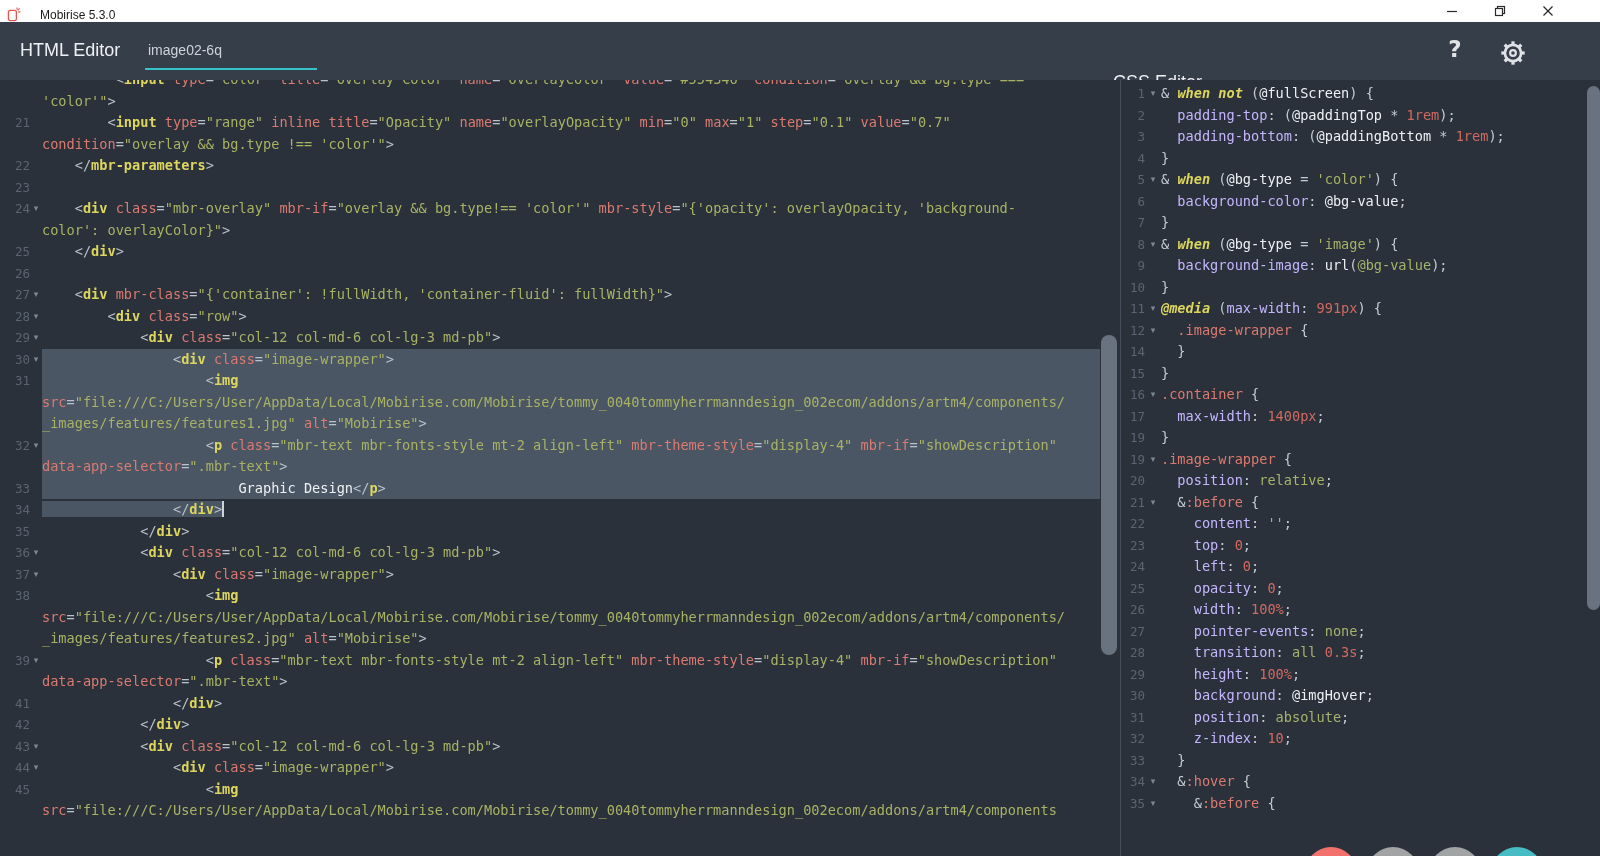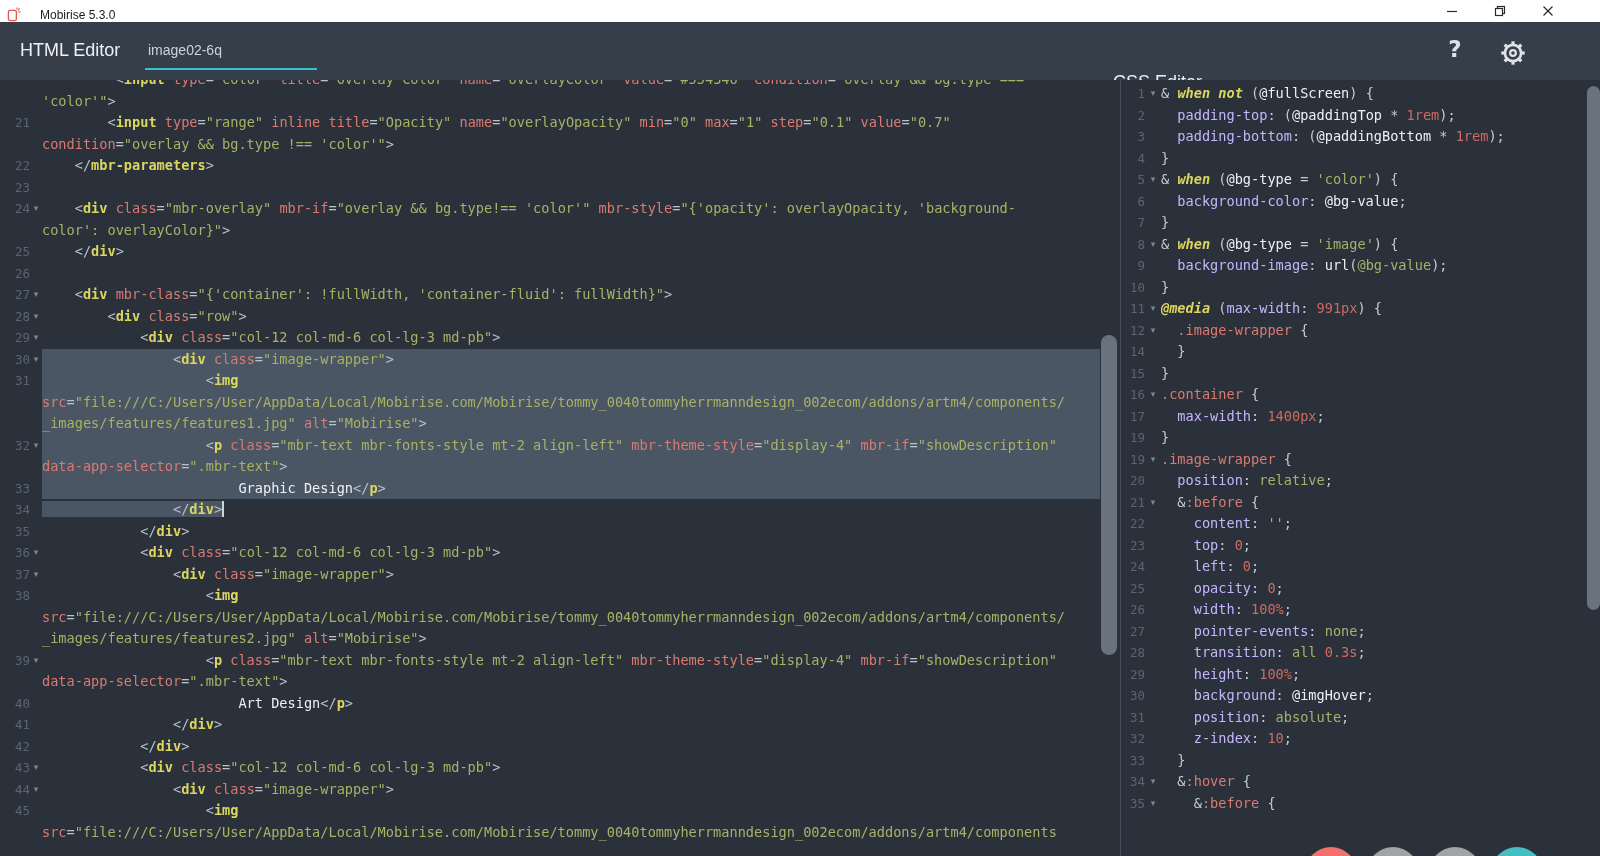--- a/index.html
+++ b/index.html
@@ -162,21 +162,20 @@
           <div class="crow sel-full"><span class="gut">33</span><span class="fold"></span><span class="content"><span class="tk-p">                        </span><span class="tk-x">Graphic Design</span><span class="tk-p">&lt;/</span><span class="tk-t">p</span><span class="tk-p">&gt;</span></span></div>
           <div class="crow"><span class="gut">34</span><span class="fold"></span><span class="content"><span class="selspan"><span class="tk-p">                &lt;/</span><span class="tk-t">div</span><span class="tk-p">&gt;</span></span><span class="cursor"></span></span></div>
           <div class="crow"><span class="gut">35</span><span class="fold"></span><span class="content"><span class="tk-p">            &lt;/</span><span class="tk-t">div</span><span class="tk-p">&gt;</span></span></div>
           <div class="crow"><span class="gut">36</span><span class="fold">▾</span><span class="content"><span class="tk-p">            &lt;</span><span class="tk-t">div</span><span class="tk-p"> </span><span class="tk-a">class</span><span class="tk-p">=</span><span class="tk-s">"col-12 col-md-6 col-lg-3 md-pb"</span><span class="tk-p">&gt;</span></span></div>
           <div class="crow"><span class="gut">37</span><span class="fold">▾</span><span class="content"><span class="tk-p">                &lt;</span><span class="tk-t">div</span><span class="tk-p"> </span><span class="tk-a">class</span><span class="tk-p">=</span><span class="tk-s">"image-wrapper"</span><span class="tk-p">&gt;</span></span></div>
           <div class="crow"><span class="gut">38</span><span class="fold"></span><span class="content"><span class="tk-p">                    &lt;</span><span class="tk-t">img</span></span></div>
           <div class="crow"><span class="gut"></span><span class="fold"></span><span class="content"><span class="tk-a">src</span><span class="tk-p">=</span><span class="tk-s">"file:///C:/Users/User/AppData/Local/Mobirise.com/Mobirise/tommy_0040tommyherrmanndesign_002ecom/addons/artm4/components/</span></span></div>
           <div class="crow"><span class="gut"></span><span class="fold"></span><span class="content"><span class="tk-s">_images/features/features2.jpg"</span><span class="tk-p"> </span><span class="tk-a">alt</span><span class="tk-p">=</span><span class="tk-s">"Mobirise"</span><span class="tk-p">&gt;</span></span></div>
           <div class="crow"><span class="gut">39</span><span class="fold">▾</span><span class="content"><span class="tk-p">                    &lt;</span><span class="tk-t">p</span><span class="tk-p"> </span><span class="tk-a">class</span><span class="tk-p">=</span><span class="tk-s">"mbr-text mbr-fonts-style mt-2 align-left"</span><span class="tk-p"> </span><span class="tk-a">mbr-theme-style</span><span class="tk-p">=</span><span class="tk-s">"display-4"</span><span class="tk-p"> </span><span class="tk-a">mbr-if</span><span class="tk-p">=</span><span class="tk-s">"showDescription"</span></span></div>
           <div class="crow"><span class="gut"></span><span class="fold"></span><span class="content"><span class="tk-a">data-app-selector</span><span class="tk-p">=</span><span class="tk-s">".mbr-text"</span><span class="tk-p">&gt;</span></span></div>
-          <div class="crow"><span class="gut">40</span><span class="fold"></span><span class="content"><span class="tk-p">                        </span><span class="tk-x">Art Design</span><span class="tk-p">&lt;/</span><span class="tk-t">p</span><span class="tk-p">&gt;</span></span></div>
           <div class="crow"><span class="gut">41</span><span class="fold"></span><span class="content"><span class="tk-p">                &lt;/</span><span class="tk-t">div</span><span class="tk-p">&gt;</span></span></div>
           <div class="crow"><span class="gut">42</span><span class="fold"></span><span class="content"><span class="tk-p">            &lt;/</span><span class="tk-t">div</span><span class="tk-p">&gt;</span></span></div>
           <div class="crow"><span class="gut">43</span><span class="fold">▾</span><span class="content"><span class="tk-p">            &lt;</span><span class="tk-t">div</span><span class="tk-p"> </span><span class="tk-a">class</span><span class="tk-p">=</span><span class="tk-s">"col-12 col-md-6 col-lg-3 md-pb"</span><span class="tk-p">&gt;</span></span></div>
           <div class="crow"><span class="gut">44</span><span class="fold">▾</span><span class="content"><span class="tk-p">                &lt;</span><span class="tk-t">div</span><span class="tk-p"> </span><span class="tk-a">class</span><span class="tk-p">=</span><span class="tk-s">"image-wrapper"</span><span class="tk-p">&gt;</span></span></div>
           <div class="crow"><span class="gut">45</span><span class="fold"></span><span class="content"><span class="tk-p">                    &lt;</span><span class="tk-t">img</span></span></div>
           <div class="crow"><span class="gut"></span><span class="fold"></span><span class="content"><span class="tk-a">src</span><span class="tk-p">=</span><span class="tk-s">"file:///C:/Users/User/AppData/Local/Mobirise.com/Mobirise/tommy_0040tommyherrmanndesign_002ecom/addons/artm4/components</span></span></div>
         </div>
     </div>
     <div class="thumb html-thumb"></div>
     <div class="divider"></div>

